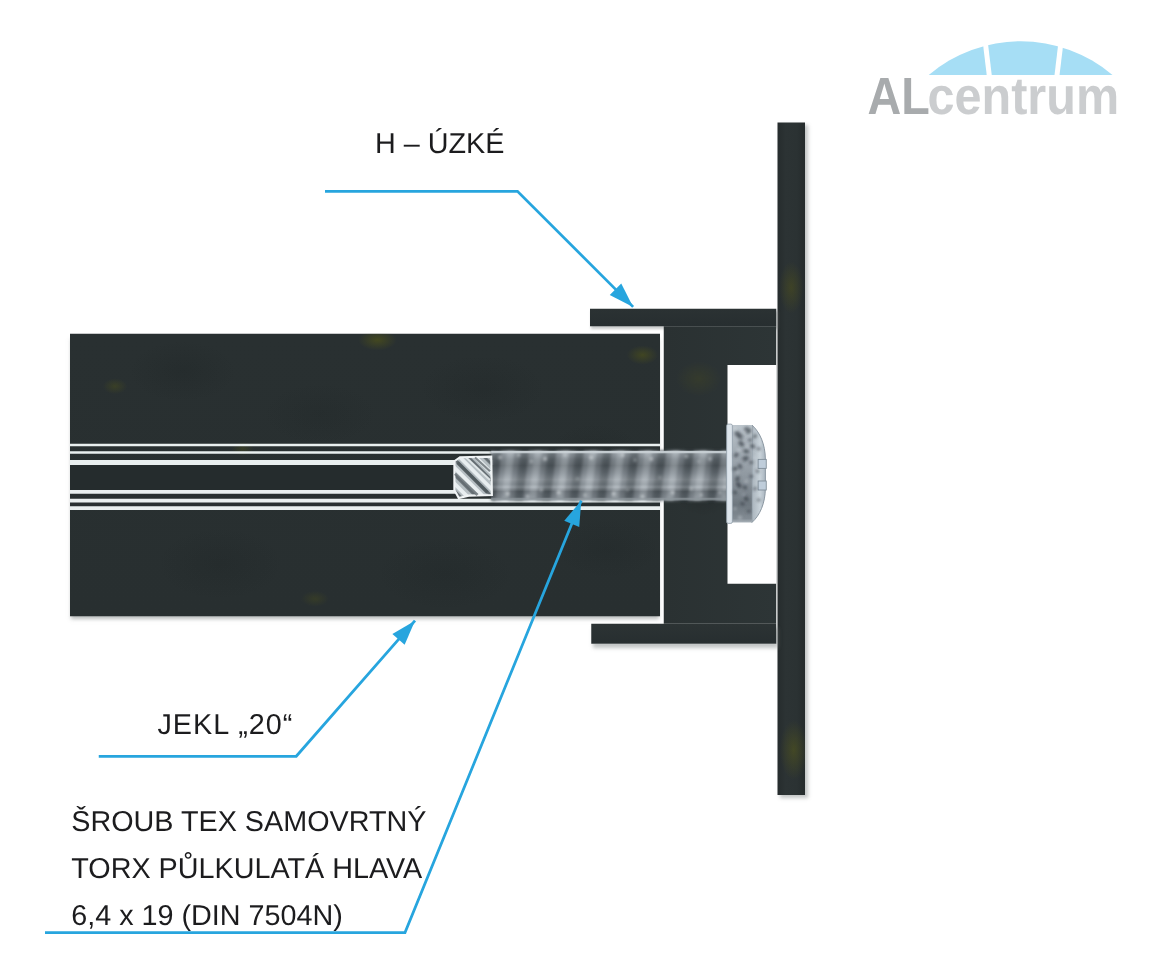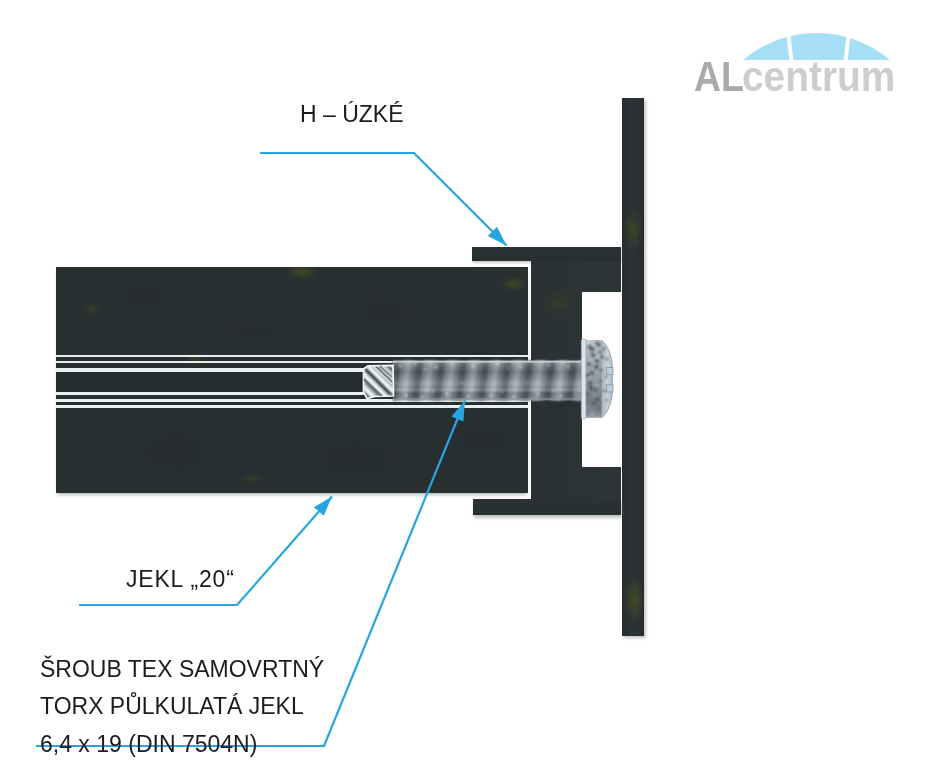--- a/index.html
+++ b/index.html
@@ -45,21 +45,21 @@
   #hl2{top:360.6px;height:2.6px;}
   #hl3{top:368.4px;height:3.4px;}
   #hole-band{left:56px;top:371.8px;width:472px;height:20px;background:#252c2d;}
   #hl4{top:391.8px;height:3px;}
   #hl5{top:399.1px;height:2.6px;}
   #hl6{top:405px;height:3.2px;}
   
   .lbl{color:#1c1c1e;font-size:23px;white-space:nowrap;}
   #h-label{left:282px;top:101px;margin-left:18px;}
   #jekl-label{left:126px;top:565.5px;letter-spacing:0.8px;}
-  #screw-label{left:40px;top:638.5px;line-height:37.6px;margin-top:12px;}
+  #screw-label{left:57px;top:638.5px;line-height:37.6px;}
   
   .logo-span{white-space:nowrap;line-height:1;transform-origin:0 0;display:inline-block;}
   #logo-al{left:694px;top:56px;font-weight:bold;font-size:42px;color:#a8abad;transform:scaleX(0.89);}
   #logo-centrum{left:742px;top:56px;font-weight:bold;font-size:42px;color:#cbcdcf;transform:scaleX(0.925);}
   svg{display:block;}
 </style>
 </head>
 <body>
 
 <div id="canvas">
@@ -236,21 +236,21 @@
       <polygon points="506.5,245.5 487.8,236.0 497.0,226.8"></polygon>
       <polygon points="332,496.5 323.7,515.8 313.9,507.2"></polygon>
       <polygon points="465,400.5 463.4,421.5 451.4,416.5"></polygon>
     </g>
   </svg>
 
   <div class="abs lbl" id="h-label">H – ÚZKÉ</div>
   <div class="abs lbl" id="jekl-label">JEKL „20“</div>
   <div class="abs lbl" id="screw-label">
       <div>ŠROUB TEX SAMOVRTNÝ</div>
-      <div>TORX PŮLKULATÁ JEKL</div>
+      <div>TORX PŮLKULATÁ HLAVA</div>
       <div>6,4 x 19 (DIN 7504N)</div>
     </div>
 
   <svg class="abs" id="logo-arch" style="left:738px;top:28px;" width="158" height="36" viewBox="738 28 158 36">
     <path d="M743,60 A113.5,113.5 0 0 1 890,60 Z" fill="#a6def5"></path>
     <g stroke="#ffffff" stroke-width="4">
       <line x1="791.5" y1="61" x2="788.5" y2="36"></line>
       <line x1="845.5" y1="61" x2="848.5" y2="36"></line>
     </g>
   </svg>

